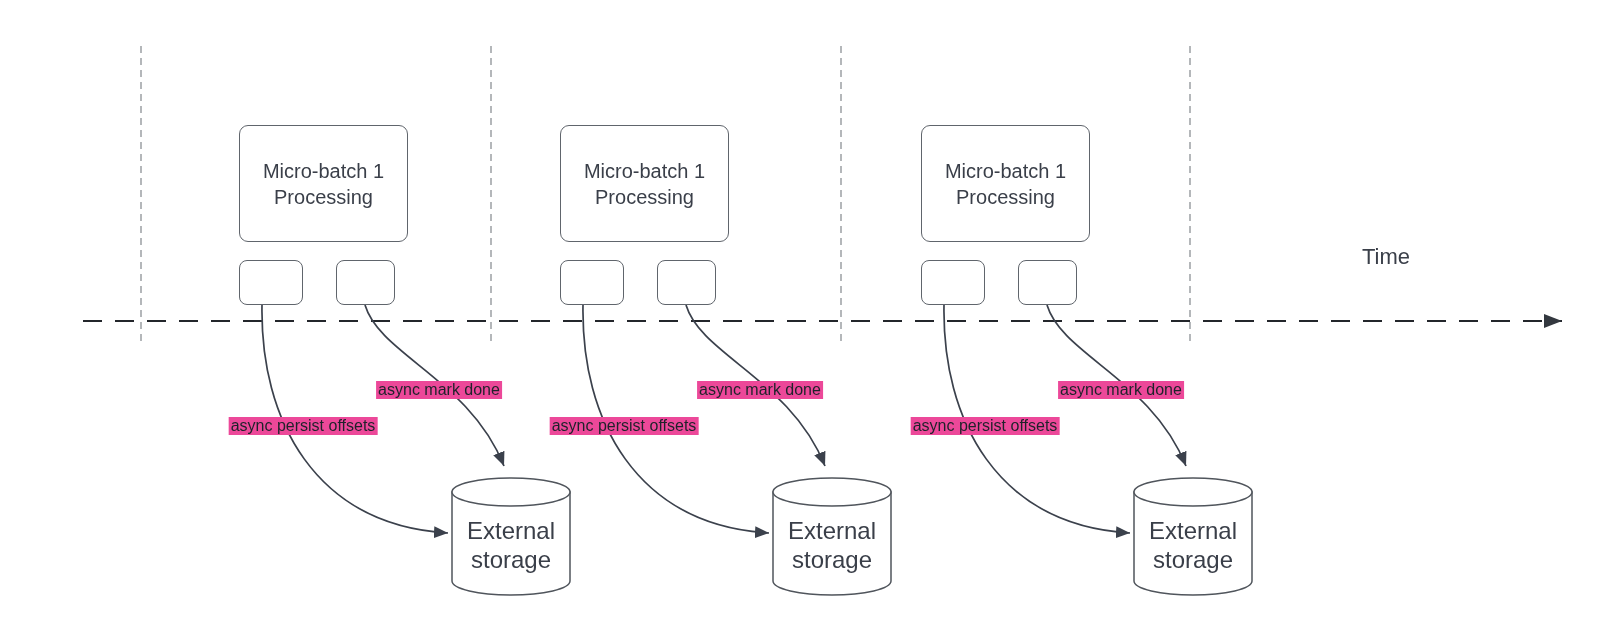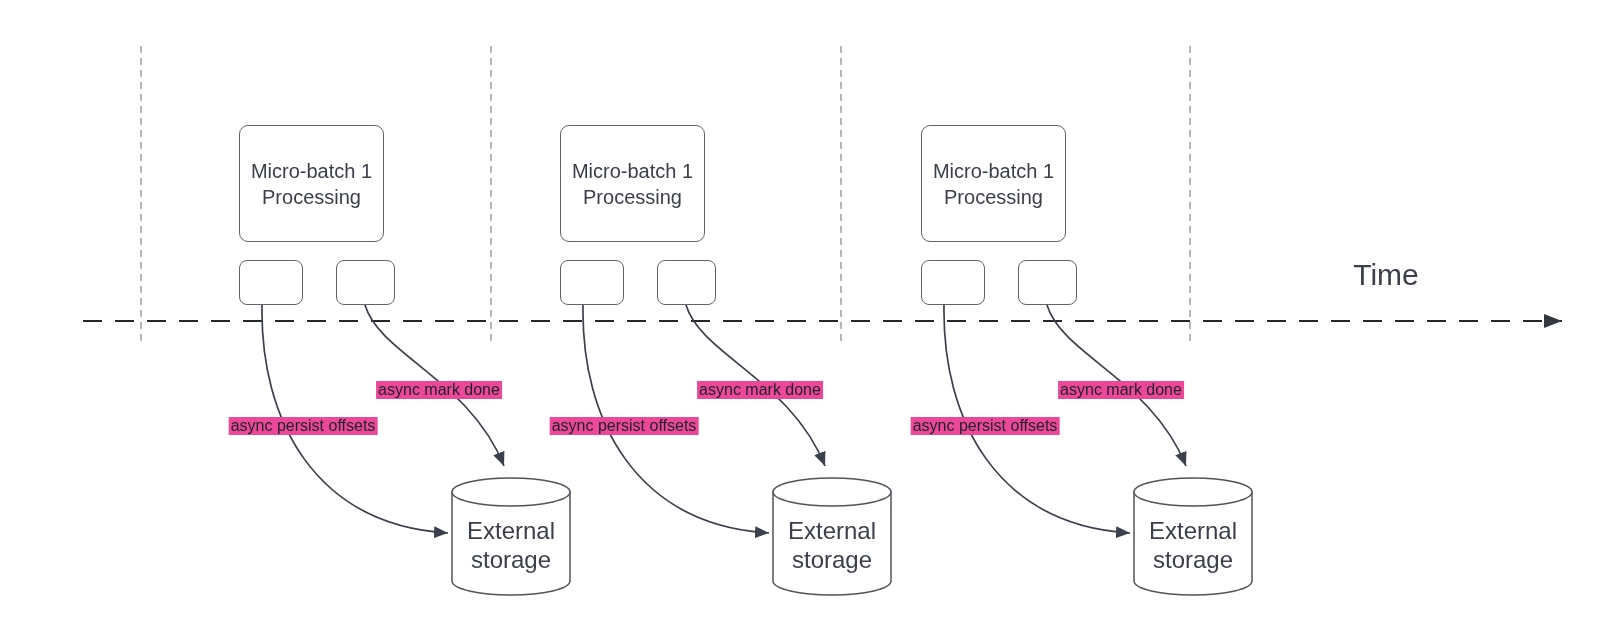--- a/index.html
+++ b/index.html
@@ -13,21 +13,21 @@
   }
   #svg-layer { position: absolute; left: 0; top: 0; width: 1600px; height: 642px; }
 
   .batch-group { position: absolute; top: 0; width: 345px; height: 642px; }
   .g1 { left: 239px; }
   .g2 { left: 560px; }
   .g3 { left: 921px; }
 
   .main-box {
     position: absolute; left: 0; top: 125px;
-    width: 145px; height: 117px;
+    width: 169px; height: 117px;
     box-sizing: border-box;
     border: 1px solid #60656c;
     border-radius: 9px;
     background: #ffffff;
     display: flex; flex-direction: column;
     align-items: center; justify-content: center;
     text-align: center;
     color: #3a3f49; font-size: 20px; line-height: 26px;
   }
   .small-box {
@@ -54,23 +54,23 @@
 
   .storage-label {
     position: absolute; left: 213px; top: 495px;
     width: 118px; height: 100px;
     display: flex; flex-direction: column;
     align-items: center; justify-content: center;
     text-align: center;
     color: #3a3f49; font-size: 24px; line-height: 29px;
   }
   .time-label {
-    position: absolute; left: 1386px; top: 258px;
+    position: absolute; left: 1386px; top: 244px;
     transform: translateX(-50%);
-    font-size: 30px; color: #3a3f49;
+    font-size: 22px; color: #3a3f49;
     white-space: nowrap;
   }
   .txt-line { display: block; }
 </style>
 </head>
 <body>
 
 <div id="canvas">
 
   <svg id="svg-layer" width="1600" height="642" viewBox="0 0 1600 642" xmlns="http://www.w3.org/2000/svg">

